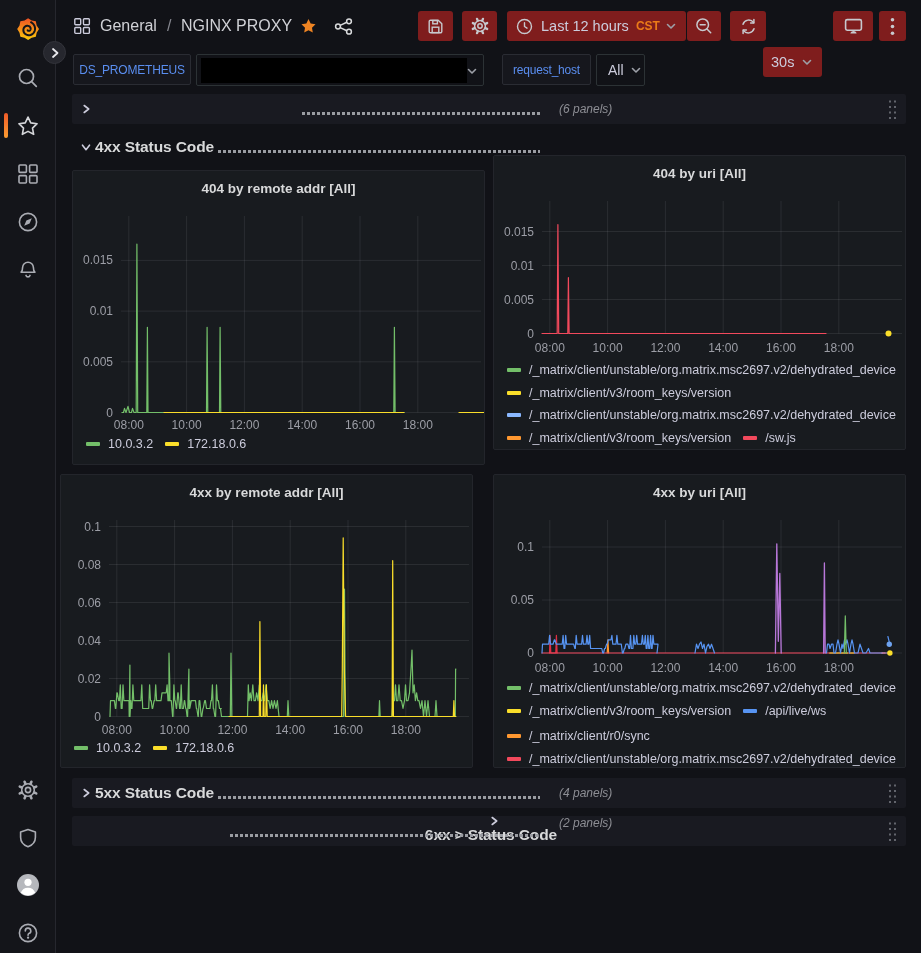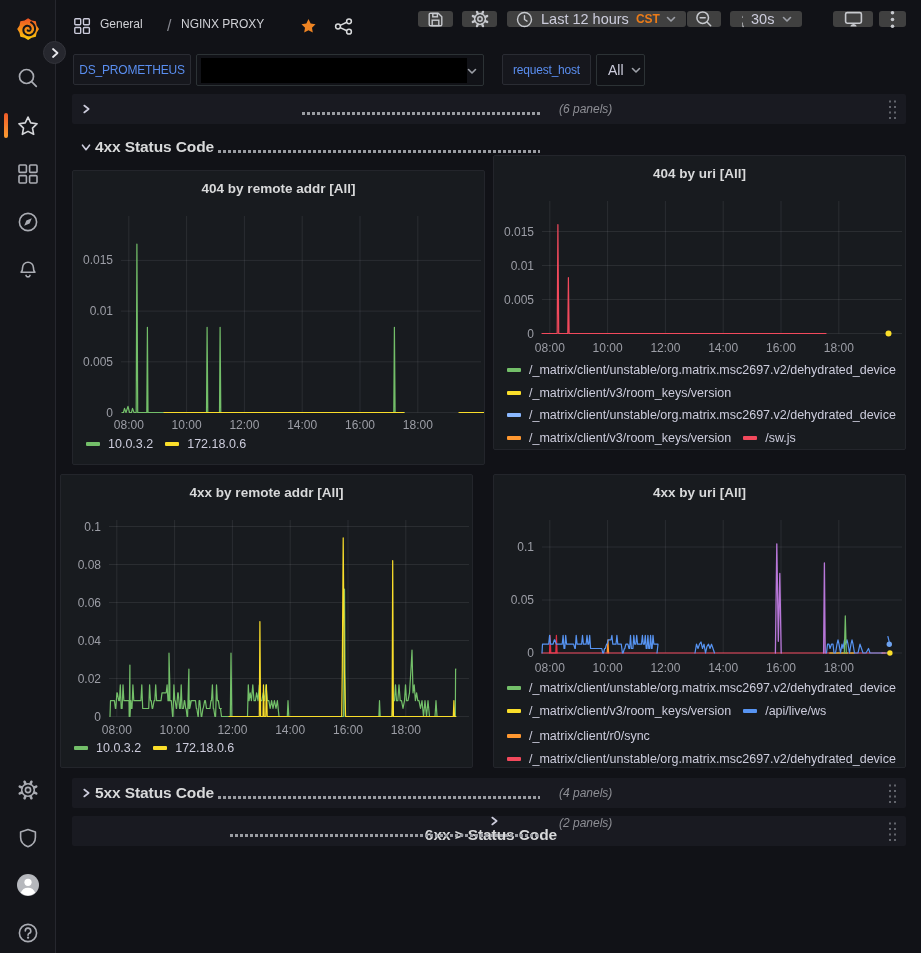--- a/index.html
+++ b/index.html
@@ -1,21 +1,21 @@
 <!DOCTYPE html>
 <html><head><meta charset="utf-8">
 <style>
 * { margin:0; padding:0; box-sizing:border-box; }
 html,body { width:921px; height:953px; background:#111217; font-family:"Liberation Sans",sans-serif; overflow:hidden; }
 .abs { position:absolute; }
 #sidebar { position:absolute; left:0; top:0; width:56px; height:953px; background:#14151a; border-right:1px solid #26272e; }
 .sbi { position:absolute; left:50%; transform:translate(-50%,-50%); }
 #sbtoggle { position:absolute; left:43px; top:41px; width:23px; height:23px; border-radius:50%; background:#26272e; border:1px solid #33343b; z-index:10; display:flex; align-items:center; justify-content:center; }
-.navtxt { color:#d0d1d6; font-size:12px; }
-.btn { position:absolute; top:11px; height:16px; background:#404040; border-radius:3px; display:flex; align-items:center; justify-content:center; color:#c7c9ce; }
+.navtxt { color:#d0d1d6; font-size:16px; }
+.btn { position:absolute; top:11px; height:30px; background:#7f1d1d; border-radius:3px; display:flex; align-items:center; justify-content:center; color:#c7c9ce; }
 .chip { position:absolute; top:54px; height:31px; background:#16171d; border:1px solid #2a2c33; border-radius:2px; display:flex; align-items:center; justify-content:center; color:#5a8ef0; font-size:12px; font-weight:normal; letter-spacing:-0.2px; }
 .rowh { position:absolute; left:72px; width:834px; height:30px; display:flex; align-items:center; border-radius:2px; }
 .rchev { width:10px; height:10px; margin-left:9px; display:flex; }
 .rtitle { color:#d8d9da; font-size:15.5px; font-weight:bold; margin-left:4px; letter-spacing:-0.1px; }
 .rdots { position:absolute; top:18px; height:3px; background:repeating-linear-gradient(90deg,#9a9ca2 0 2.6px,transparent 2.6px 5px); }
 .pcount { position:absolute; left:487px; color:#8d8e94; font-size:12px; font-style:italic; }
 .rdrag { position:absolute; right:9px; top:5px; }
 .panel { position:absolute; width:413px; height:295px; background:#181b1f; border:1px solid #23252b; border-radius:2px; }
 .ptitle { position:absolute; top:10px; left:0; width:100%; text-align:center; color:#d8d9da; font-size:13.5px; font-weight:bold; }
 .legrow { position:absolute; left:13px; width:397px; height:16px; display:flex; align-items:center; overflow:hidden; white-space:nowrap; flex-wrap:nowrap; }
@@ -178,21 +178,21 @@
     </svg>
   </div>
 <div class="btn" style="left:730px; width:36px;">
     <svg width="17" height="17" viewBox="0 0 17 17">
       <path d="M3.0 6.2 A 6 6 0 0 1 13.6 4.6" fill="none" stroke="#c7c9ce" stroke-width="1.5" stroke-linecap="round"></path>
       <path d="M13.9 1.6 V 4.9 H 10.6" fill="none" stroke="#c7c9ce" stroke-width="1.5" stroke-linecap="round" stroke-linejoin="round"></path>
       <path d="M14.0 10.8 A 6 6 0 0 1 3.4 12.4" fill="none" stroke="#c7c9ce" stroke-width="1.5" stroke-linecap="round"></path>
       <path d="M3.1 15.4 V 12.1 H 6.4" fill="none" stroke="#c7c9ce" stroke-width="1.5" stroke-linecap="round" stroke-linejoin="round"></path>
     </svg>
   </div>
-<div class="btn" style="left:743px; width:59px; justify-content:flex-start; padding-left:8px;">
+<div class="btn" style="left:763px; width:59px; justify-content:flex-start; padding-left:8px;margin-top:36px;">
     <span style="font-size:14.5px; color:#ccccdc;">30s</span>
     <span style="margin-left:7px;">
       <svg width="12" height="12" viewBox="0 0 12 12">
         <path d="M2.5 4.5 L6 8 L9.5 4.5" fill="none" stroke="#9da0a8" stroke-width="1.6" stroke-linecap="round" stroke-linejoin="round"></path>
       </svg>
     </span>
   </div>
 <div class="btn" style="left:833px; width:40px;">
     <svg width="19" height="18" viewBox="0 0 19 18">
       <rect x="1.6" y="2.6" width="15.8" height="10.6" rx="1.6" fill="none" stroke="#c7c9ce" stroke-width="1.6"></rect>

